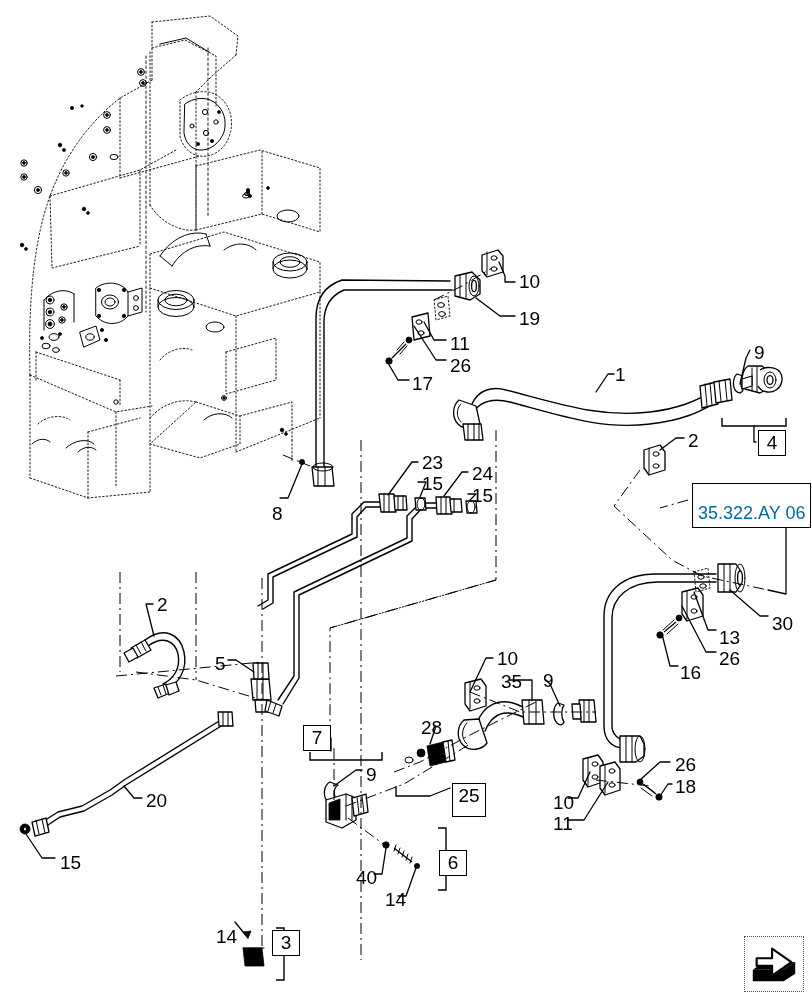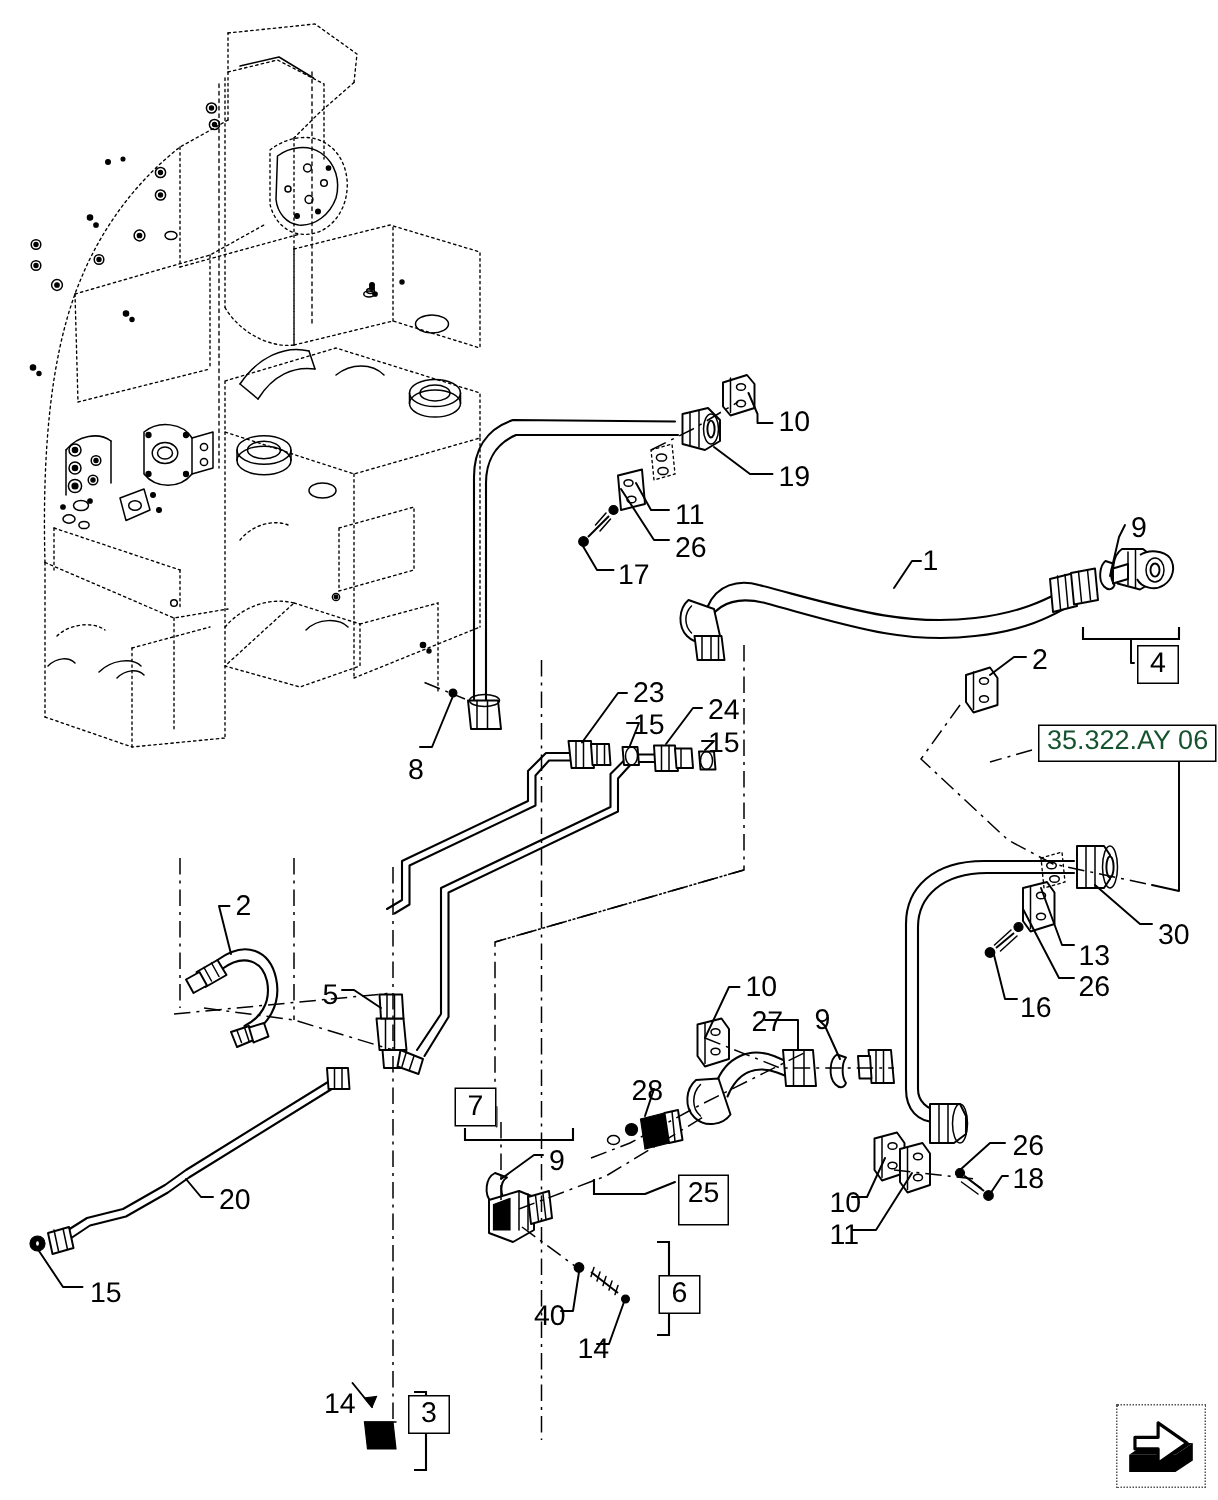--- a/index.html
+++ b/index.html
@@ -32,22 +32,22 @@
     color:#000;
     box-sizing:border-box;
   }
   .ref-box{
     position:absolute;
     font-family:"Liberation Sans", sans-serif;
     font-size:18px;
     line-height:18px;
     border:1.8px solid #000;
     background:#fff;
-    color:#14532d;
-    padding:0 5px 5px 5px;
+    color:#0369a1;
+    padding:20px 5px 5px 5px;
     white-space:nowrap;
     box-sizing:border-box;
   }
   .orient-icon{
     position:absolute;
     left:744px;top:936px;width:60px;height:56px;
     border:1px dotted #555;
     background:#fff;
     box-sizing:border-box;
   }
@@ -556,21 +556,21 @@
   <div class="callout-label" style="left:472px;top:486px">15</div>
   <div class="callout-label" style="left:772px;top:614px">30</div>
   <div class="callout-label" style="left:719px;top:628px">13</div>
   <div class="callout-label" style="left:719px;top:649px">26</div>
   <div class="callout-label" style="left:680px;top:663px">16</div>
   <div class="callout-label" style="left:157px;top:595px">2</div>
   <div class="callout-label" style="left:215px;top:654px">5</div>
   <div class="callout-label" style="left:146px;top:791px">20</div>
   <div class="callout-label" style="left:60px;top:853px">15</div>
   <div class="callout-label" style="left:497px;top:649px">10</div>
-  <div class="callout-label" style="left:501px;top:672px">27</div>
+  <div class="callout-label" style="left:501px;top:672px">35</div>
   <div class="callout-label" style="left:543px;top:671px">9</div>
   <div class="callout-label" style="left:421px;top:718px">28</div>
   <div class="callout-label" style="left:366px;top:765px">9</div>
   <div class="callout-label" style="left:675px;top:755px">26</div>
   <div class="callout-label" style="left:675px;top:777px">18</div>
   <div class="callout-label" style="left:553px;top:793px">10</div>
   <div class="callout-label" style="left:553px;top:814px">11</div>
   <div class="callout-label" style="left:356px;top:868px">40</div>
   <div class="callout-label" style="left:385px;top:890px">14</div>
   <div class="callout-label" style="left:216px;top:927px">14</div>

